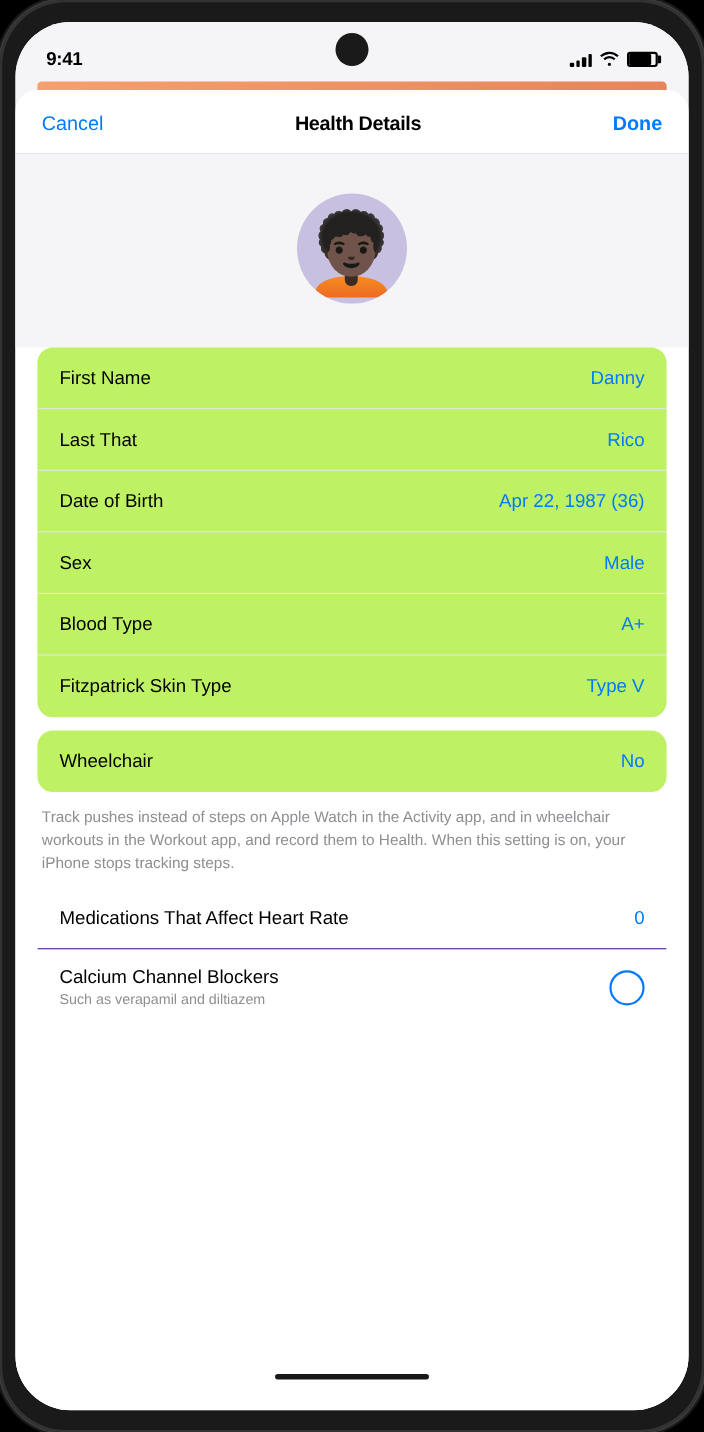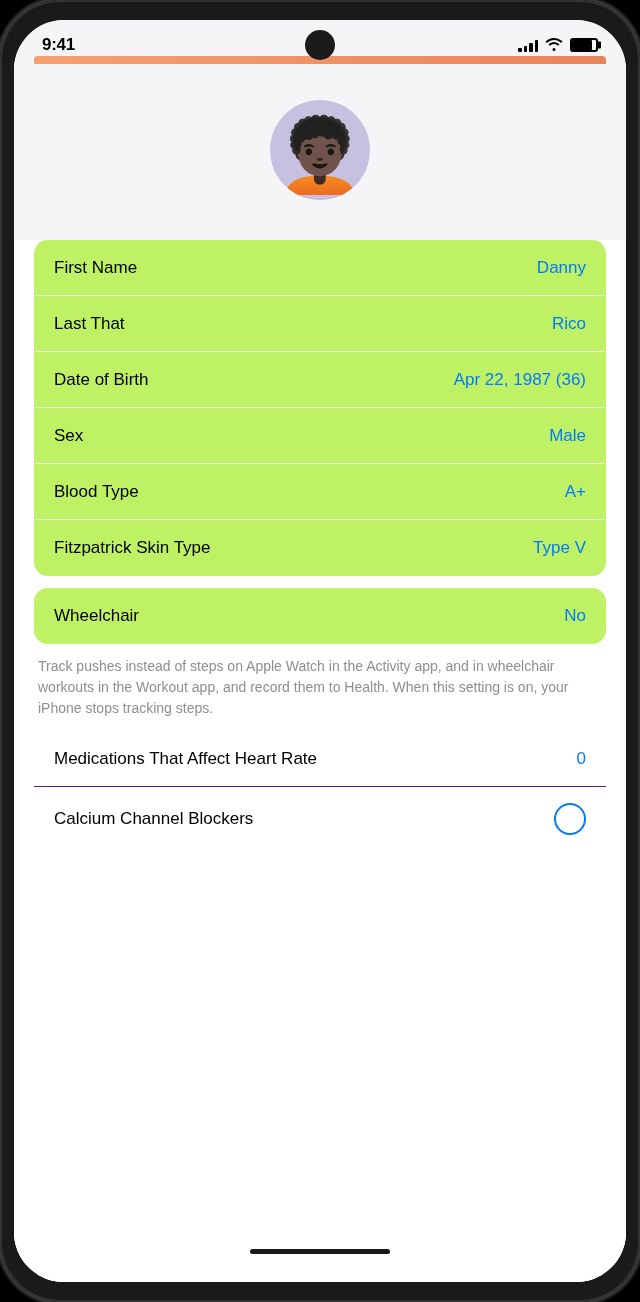--- a/index.html
+++ b/index.html
@@ -29,21 +29,21 @@
       left: 14px;
       right: 14px;
       bottom: 20px;
       background: #f5f5f7;
       border-radius: 50px;
       overflow: hidden;
     }
 
     
     .status-bar {
-      height: 36px;
+      height: 54px;
       background: transparent;
       display: flex;
       align-items: center;
       justify-content: space-between;
       padding: 14px 28px 0;
       position: relative;
     }
 
     .status-time {
       font-size: 17px;
@@ -345,20 +345,25 @@
           <div class="battery-icon">
             <div class="battery-fill"></div>
           </div>
         </div>
       </div>
 
       <div class="accent-bar"></div>
 
       <div class="modal-content">
 
+        <div class="nav-bar">
+          <span class="nav-cancel">Cancel</span>
+          <span class="nav-title">Health Details</span>
+          <span class="nav-done">Done</span>
+        </div>
 
         <div class="avatar-section">
           <div class="avatar-circle">
             <span class="avatar-emoji">🧑🏿‍🦱</span>
           </div>
         </div>
 
         <div class="form-section">
           <div class="form-row">
             <span class="form-label">First Name</span>
@@ -396,20 +401,21 @@
         <p class="description-text">Track pushes instead of steps on Apple Watch in the Activity app, and in wheelchair workouts in the Workout app, and record them to Health. When this setting is on, your iPhone stops tracking steps.</p>
 
         <div class="medications-section">
           <div class="medications-row">
             <span class="medications-label">Medications That Affect Heart Rate</span>
             <span class="medications-value">0</span>
           </div>
           <div class="toggle-row">
             <div class="toggle-label-section">
               <div class="toggle-main-label">Calcium Channel Blockers</div>
+              <div class="toggle-sub-label">Such as verapamil and diltiazem</div>
             </div>
             <div class="toggle-circle"></div>
           </div>
         </div>
 
       </div>
 
       <div class="home-indicator"></div>
 
     </div>

